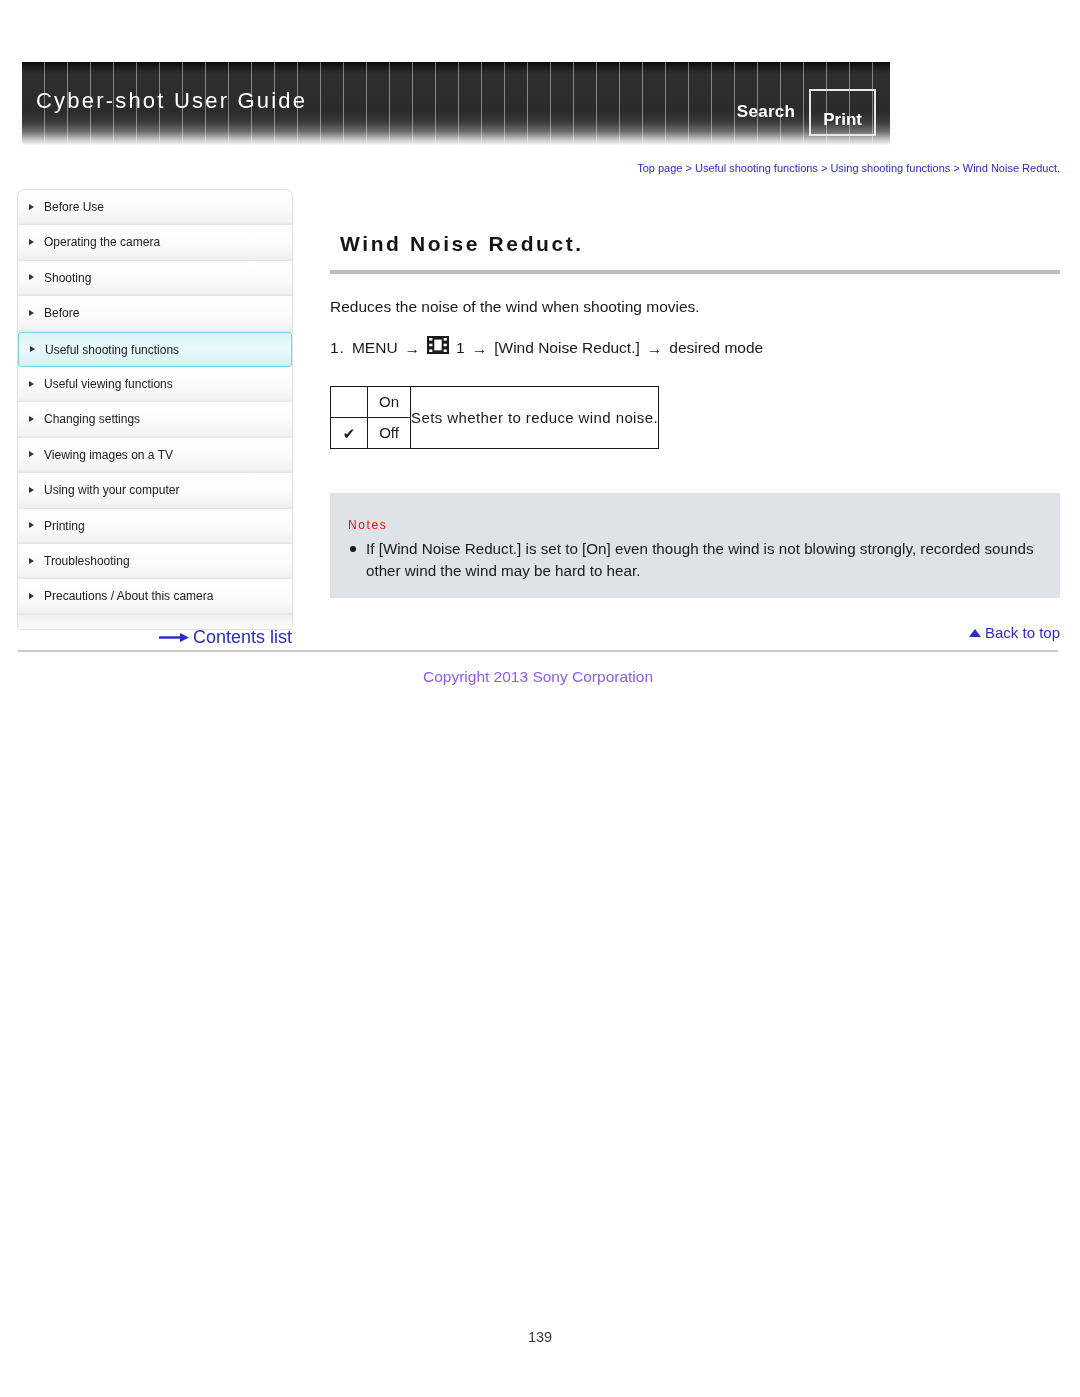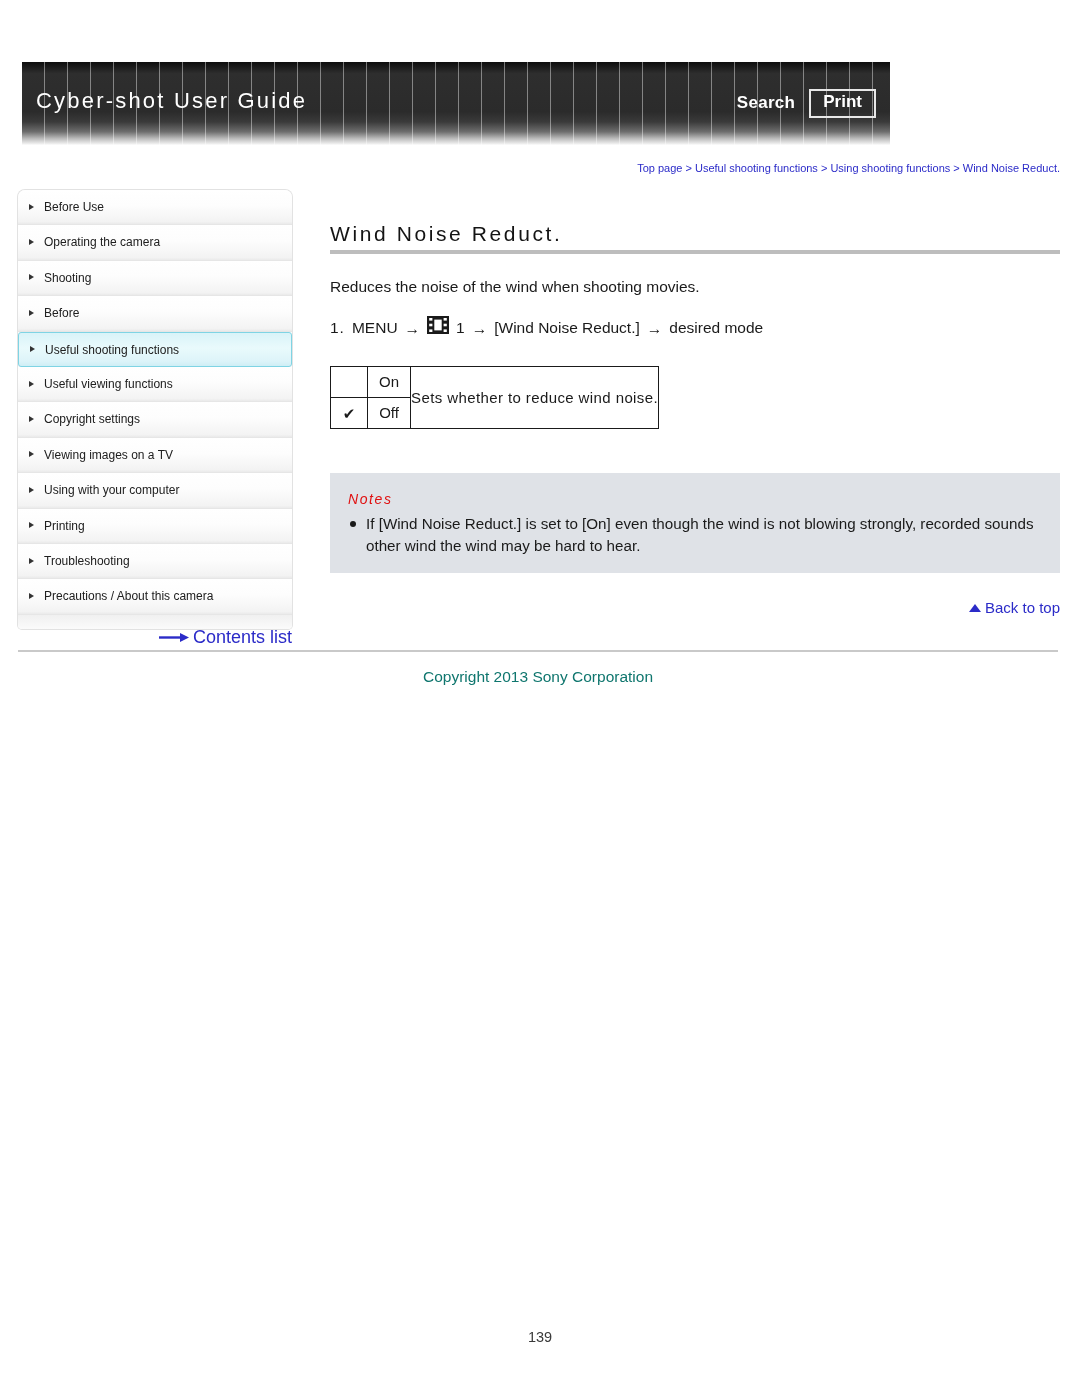--- a/index.html
+++ b/index.html
@@ -62,21 +62,21 @@
   }
   .header-search {
     font-size: 17px;
     color: #ffffff;
     letter-spacing: 0.3px;
   }
   .header-print {
     font-size: 17px;
     color: #ffffff;
     border: 2px solid #e8e8e8;
-    padding: 2px 12px 4px 12px;
+    padding: 20px 12px 4px 12px;
     line-height: 1.1;
   }
 
   
   .breadcrumb {
     position: absolute;
     left: 330px;
     top: 162px;
     width: 730px;
     text-align: right;
@@ -159,22 +159,22 @@
   .content {
     position: absolute;
     left: 330px;
     top: 222px;
     width: 730px;
   }
   .page-title {
     font-size: 21px;
     letter-spacing: 2.6px;
     color: #141414;
-    margin: 0;
-    font-weight: normal;
+    margin: 10px;
+    font-weight: bold;
     padding-bottom: 4px;
   }
   .title-rule {
     width: 730px;
     height: 4px;
     background: #bdbdbd;
     margin-bottom: 23px;
   }
   .intro-text {
     font-size: 15.5px;
@@ -234,25 +234,24 @@
 
   
   .notes-box {
     width: 730px;
     background: #dfe2e7;
     box-sizing: border-box;
     padding: 14px 16px 16px 16px;
     margin-bottom: 26px;
   }
   .notes-heading {
-    font-size: 14px;
+    font-size: 12px;
     color: #e01010;
     letter-spacing: 1.6px;
-    margin: 4px 0 6px 2px;
-    font-style: italic;
+    margin: 11px 0 6px 2px;
   }
   .notes-list { margin: 0; padding: 0; list-style: none; }
   .notes-list li {
     position: relative;
     padding-left: 20px;
     font-size: 15.2px;
     color: #1a1a1a;
     line-height: 1.45;
   }
   .notes-list li .dot {
@@ -286,21 +285,21 @@
   }
 
   
   .copyright {
     position: absolute;
     left: 18px;
     top: 650px;
     width: 1040px;
     text-align: center;
     font-size: 15.5px;
-    color: #0f766e;
+    color: #8b5cf6;
     padding-top: 18px;
     box-sizing: border-box;
   }
   .page-number {
     position: absolute;
     left: 0;
     top: 1329px;
     width: 1080px;
     text-align: center;
     font-size: 14.5px;
@@ -320,21 +319,21 @@
 
 <div class="breadcrumb">Top page &gt; Useful shooting functions &gt; Using shooting functions &gt; Wind Noise Reduct.</div>
 
 <nav class="sidebar" id="sidebar-nav">
     <div class="nav-item"><span class="bullet"></span><span>Before Use</span></div>
     <div class="nav-item"><span class="bullet"></span><span>Operating the camera</span></div>
     <div class="nav-item"><span class="bullet"></span><span>Shooting</span></div>
     <div class="nav-item"><span class="bullet"></span><span>Before</span></div>
     <div class="nav-item selected"><span class="bullet"></span><span>Useful shooting functions</span></div>
     <div class="nav-item"><span class="bullet"></span><span>Useful viewing functions</span></div>
-    <div class="nav-item"><span class="bullet"></span><span>Copyright settings</span></div>
+    <div class="nav-item"><span class="bullet"></span><span>Changing settings</span></div>
     <div class="nav-item"><span class="bullet"></span><span>Viewing images on a TV</span></div>
     <div class="nav-item"><span class="bullet"></span><span>Using with your computer</span></div>
     <div class="nav-item"><span class="bullet"></span><span>Printing</span></div>
     <div class="nav-item"><span class="bullet"></span><span>Troubleshooting</span></div>
     <div class="nav-item"><span class="bullet"></span><span>Precautions / About this camera</span></div>
     <div class="sidebar-bottom-pad"></div>
   </nav>
 
 <div class="contents-list">
   <span class="contents-arrow">

